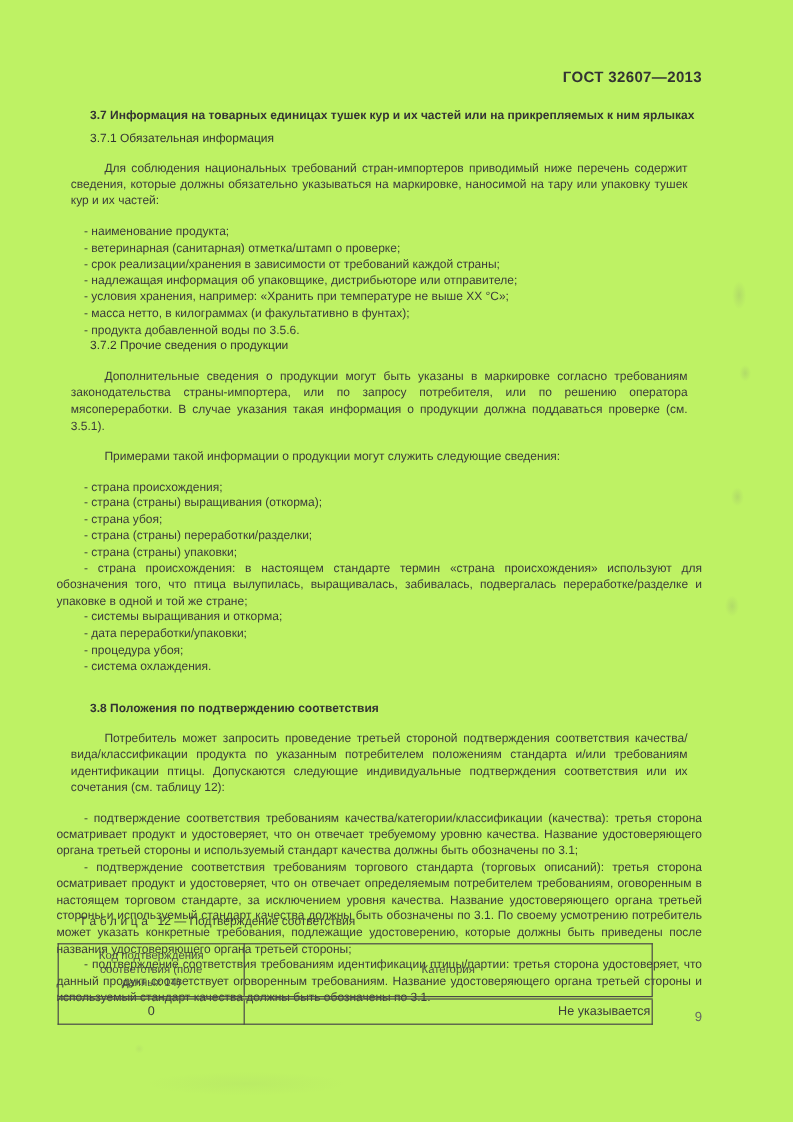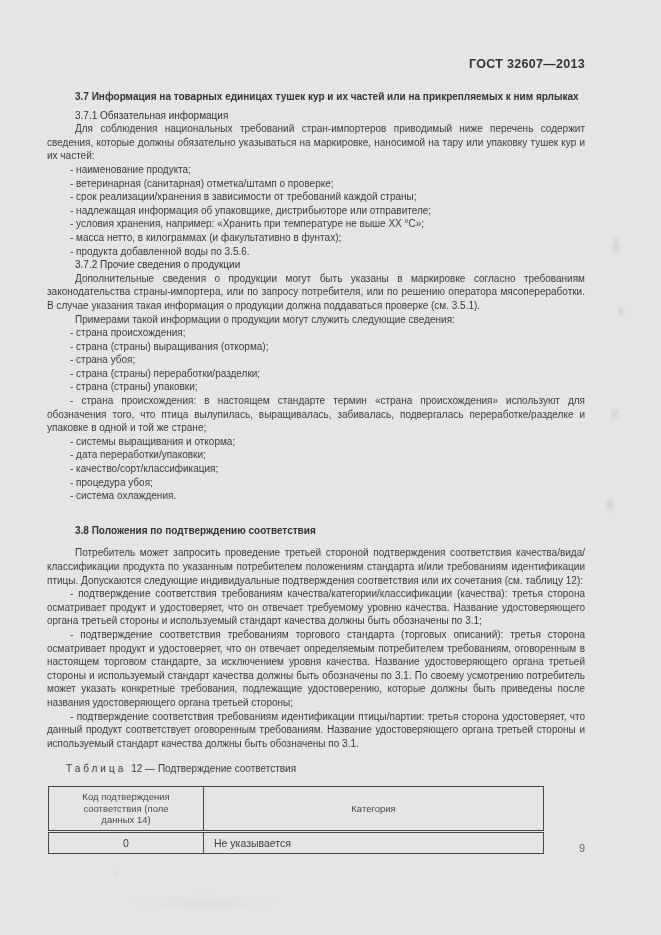--- a/index.html
+++ b/index.html
@@ -4,21 +4,21 @@
 <style>
   html, body {
     margin: 0;
     padding: 0;
     background: #ffffff;
   }
   .page {
     position: relative;
     width: 661px;
     height: 935px;
-    background: #e5e5e5;
+    background: #bef264;
     font-family: "Liberation Sans", sans-serif;
     color: #3b3b3b;
     overflow: hidden;
   }
   .doc-header {
     position: absolute;
     top: 57px;
     left: 47px;
     width: 538px;
     text-align: right;
@@ -44,21 +44,21 @@
   .content .h2.spaced {
     margin-top: 21px;
     margin-bottom: 9px;
   }
   .content .h3 {
     font-weight: normal;
     color: #333333;
     margin: 0 0 0 28px;
   }
   .content .para {
-    margin: 0;
+    margin: 12px;
     text-indent: 28px;
     text-align: justify;
   }
   .content .list-item {
     margin: 0;
     text-indent: 23px;
     text-align: justify;
   }
   .caption {
     position: absolute;
@@ -97,21 +97,21 @@
     border-bottom: 3px double #4a4a4a;
   }
   table.gost td {
     font-size: 10.5px;
     color: #3b3b3b;
     height: 18px;
     vertical-align: middle;
   }
   table.gost .col-code { width: 155px; }
   table.gost td.cell-code { text-align: center; }
-  table.gost td.cell-category { text-align: left; padding-left: 10px; }
+  table.gost td.cell-category { text-align: right; padding-left: 10px; }
   .page-number {
     position: absolute;
     top: 842px;
     left: 47px;
     width: 538px;
     text-align: right;
     font-size: 11px;
     color: #666666;
   }
   .artifact {
@@ -148,21 +148,20 @@
       <div class="para">Дополнительные сведения о продукции могут быть указаны в маркировке согласно требованиям законодательства страны-импортера, или по запросу потребителя, или по решению оператора мясопереработки. В случае указания такая информация о продукции должна поддаваться проверке (см. 3.5.1).</div>
       <div class="para">Примерами такой информации о продукции могут служить следующие сведения:</div>
       <div class="list-item">- страна происхождения;</div>
       <div class="list-item">- страна (страны) выращивания (откорма);</div>
       <div class="list-item">- страна убоя;</div>
       <div class="list-item">- страна (страны) переработки/разделки;</div>
       <div class="list-item">- страна (страны) упаковки;</div>
       <div class="list-item">- страна происхождения: в настоящем стандарте термин «страна происхождения» используют для обозначения того, что птица вылупилась, выращивалась, забивалась, подвергалась переработке/разделке и упаковке в одной и той же стране;</div>
       <div class="list-item">- системы выращивания и откорма;</div>
       <div class="list-item">- дата переработки/упаковки;</div>
-      <div class="list-item">- качество/сорт/классификация;</div>
       <div class="list-item">- процедура убоя;</div>
       <div class="list-item">- система охлаждения.</div>
       <div class="h2 spaced">3.8 Положения по подтверждению соответствия</div>
       <div class="para">Потребитель может запросить проведение третьей стороной подтверждения соответствия качества/вида/классификации продукта по указанным потребителем положениям стандарта и/или требованиям идентификации птицы. Допускаются следующие индивидуальные подтверждения соответствия или их сочетания (см. таблицу 12):</div>
       <div class="list-item">- подтверждение соответствия требованиям качества/категории/классификации (качества): третья сторона осматривает продукт и удостоверяет, что он отвечает требуемому уровню качества. Название удостоверяющего органа третьей стороны и используемый стандарт качества должны быть обозначены по 3.1;</div>
       <div class="list-item">- подтверждение соответствия требованиям торгового стандарта (торговых описаний): третья сторона осматривает продукт и удостоверяет, что он отвечает определяемым потребителем требованиям, оговоренным в настоящем торговом стандарте, за исключением уровня качества. Название удостоверяющего органа третьей стороны и используемый стандарт качества должны быть обозначены по 3.1. По своему усмотрению потребитель может указать конкретные требования, подлежащие удостоверению, которые должны быть приведены после названия удостоверяющего органа третьей стороны;</div>
       <div class="list-item">- подтверждение соответствия требованиям идентификации птицы/партии: третья сторона удостоверяет, что данный продукт соответствует оговоренным требованиям. Название удостоверяющего органа третьей стороны и используемый стандарт качества должны быть обозначены по 3.1.</div>
     </div>
 
   <div class="caption">

